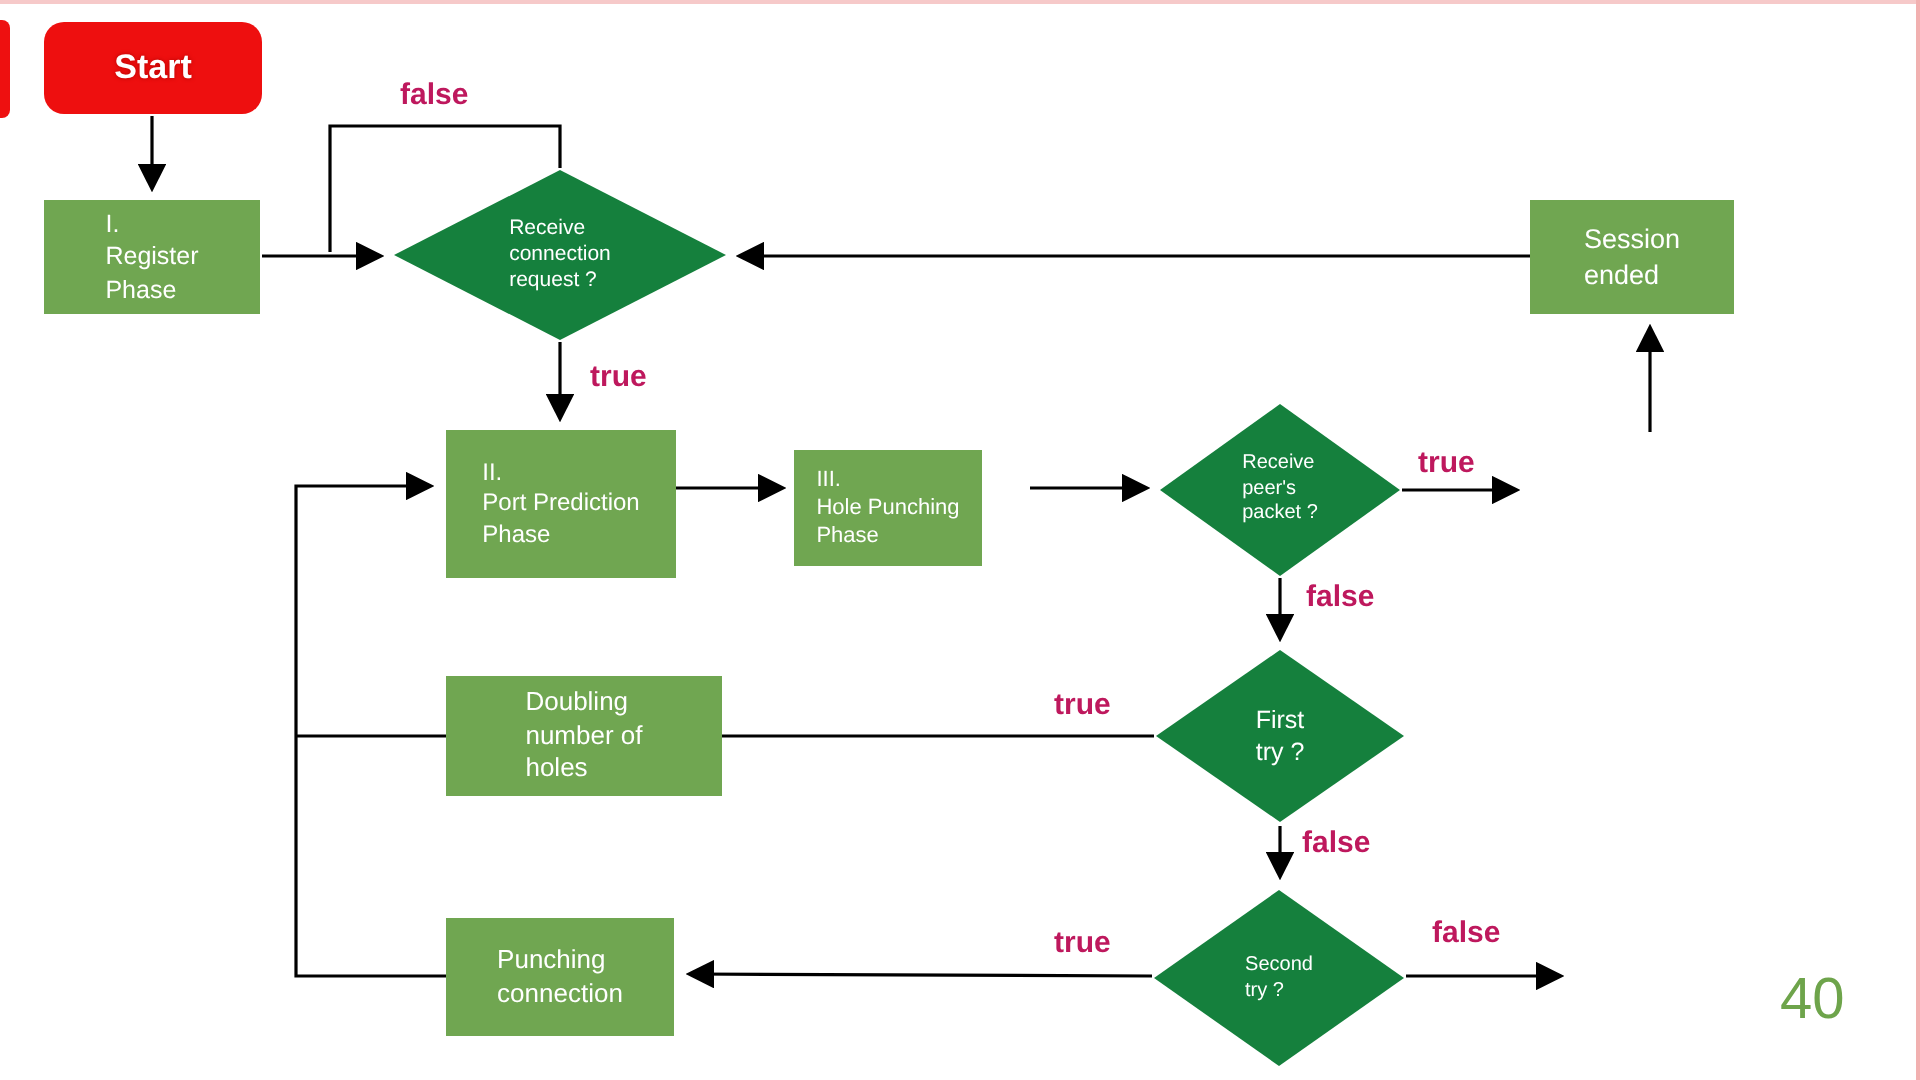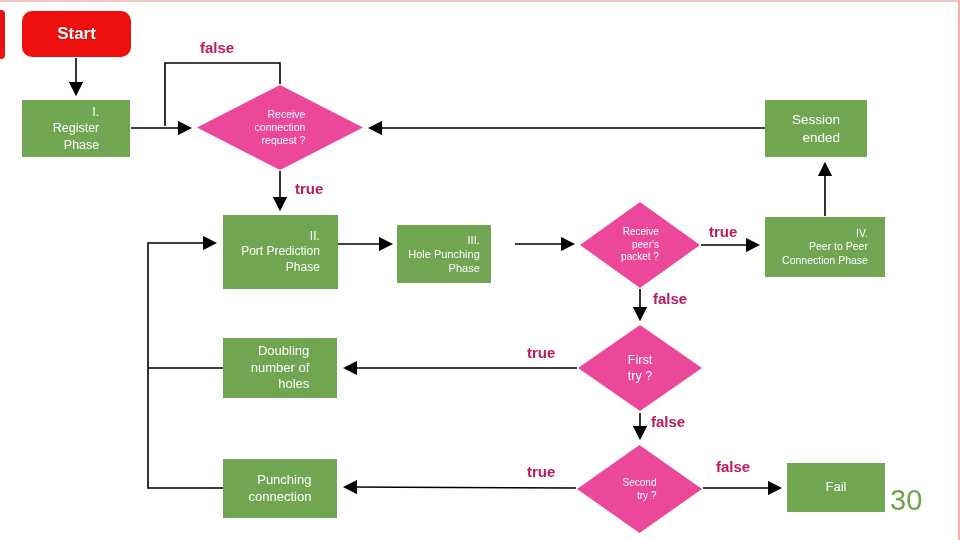--- a/index.html
+++ b/index.html
@@ -5,26 +5,26 @@
   html,body{margin:0;padding:0;background:#fff;}
   #slide{
     position:relative;width:960px;height:540px;background:#ffffff;
     font-family:"Liberation Sans",sans-serif;overflow:hidden;
   }
   .edge-frame-top{position:absolute;left:0;top:0;width:960px;height:2px;background:#f6c9c9;}
   .edge-frame-right{position:absolute;right:0;top:0;width:2px;height:540px;background:#f2b0b0;}
   .red-edge{position:absolute;left:0;top:10px;width:5px;height:49px;background:#ee1010;border-radius:0 4px 4px 0;}
   .node{
     position:absolute;display:flex;align-items:center;justify-content:center;
-    text-align:right;color:#ffffff;white-space:pre-line;line-height:1.3;
+    text-align:left;color:#ffffff;white-space:pre-line;line-height:1.3;
   }
   .gbox{background:#70a651;}
   .rbtn{background:#ee0f0f;border-radius:10px;font-weight:bold;color:#fff;
         text-shadow:0 0 2px #b30000;}
-  .diamond{background:#ec4899;clip-path:polygon(50% 0,100% 50%,50% 100%,0 50%);}
+  .diamond{background:#15803d;clip-path:polygon(50% 0,100% 50%,50% 100%,0 50%);}
   .edge-label{position:absolute;font-size:15px;font-weight:600;color:#be185d;}
   .caption{
     position:absolute;left:3px;top:487px;font-size:16px;font-weight:600;color:#000;
     white-space:pre-line;line-height:1.35;letter-spacing:0.2px;
   }
   .pagenum{position:absolute;left:890px;top:484px;font-size:29px;color:#6ea44b;}
   svg.arrows{position:absolute;left:0;top:0;pointer-events:none;}
 </style>
 </head>
 <body>
@@ -79,51 +79,47 @@
 Phase</div>
 
   <div class="node gbox" style="left:397px;top:225px;width:94px;height:58px;font-size:11px;">III.
 Hole Punching
 Phase</div>
 
   <div class="node diamond" style="left:580px;top:202px;width:120px;height:86px;font-size:10px;line-height:1.25;">Receive
 peer's
 packet ?</div>
 
-  <div class="node gbox" style="left:765px;top:217px;width:120px;height:60px;font-size:10.5px;">IV.
-Peer to Peer
-Connection Phase</div>
 
-  <div class="node gbox" style="left:223px;top:338px;width:114px;height:60px;font-size:13px;">Doubling
+  <div class="node gbox" style="left:223px;top:338px;width:138px;height:60px;font-size:13px;">Doubling
 number of
 holes</div>
 
   <div class="node diamond" style="left:578px;top:325px;width:124px;height:86px;font-size:12.5px;">First
 try ?</div>
 
   <div class="node gbox" style="left:223px;top:459px;width:114px;height:59px;font-size:13px;">Punching
 connection</div>
 
   <div class="node diamond" style="left:577px;top:445px;width:125px;height:88px;font-size:10px;">Second
 try ?</div>
 
-  <div class="node gbox" style="left:787px;top:463px;width:98px;height:49px;font-size:13px;">Fail</div>
 
   <div class="edge-label" style="left:200px;top:39px;">false</div>
 
   <div class="edge-label" style="left:295px;top:180px;">true</div>
 
   <div class="edge-label" style="left:709px;top:223px;">true</div>
 
   <div class="edge-label" style="left:653px;top:290px;">false</div>
 
   <div class="edge-label" style="left:527px;top:344px;">true</div>
 
   <div class="edge-label" style="left:651px;top:413px;">false</div>
 
   <div class="edge-label" style="left:527px;top:463px;">true</div>
 
   <div class="edge-label" style="left:716px;top:458px;">false</div>
 
 
-  <div class="pagenum">30</div>
+  <div class="pagenum">40</div>
 
 </div>
 
 </body></html>

